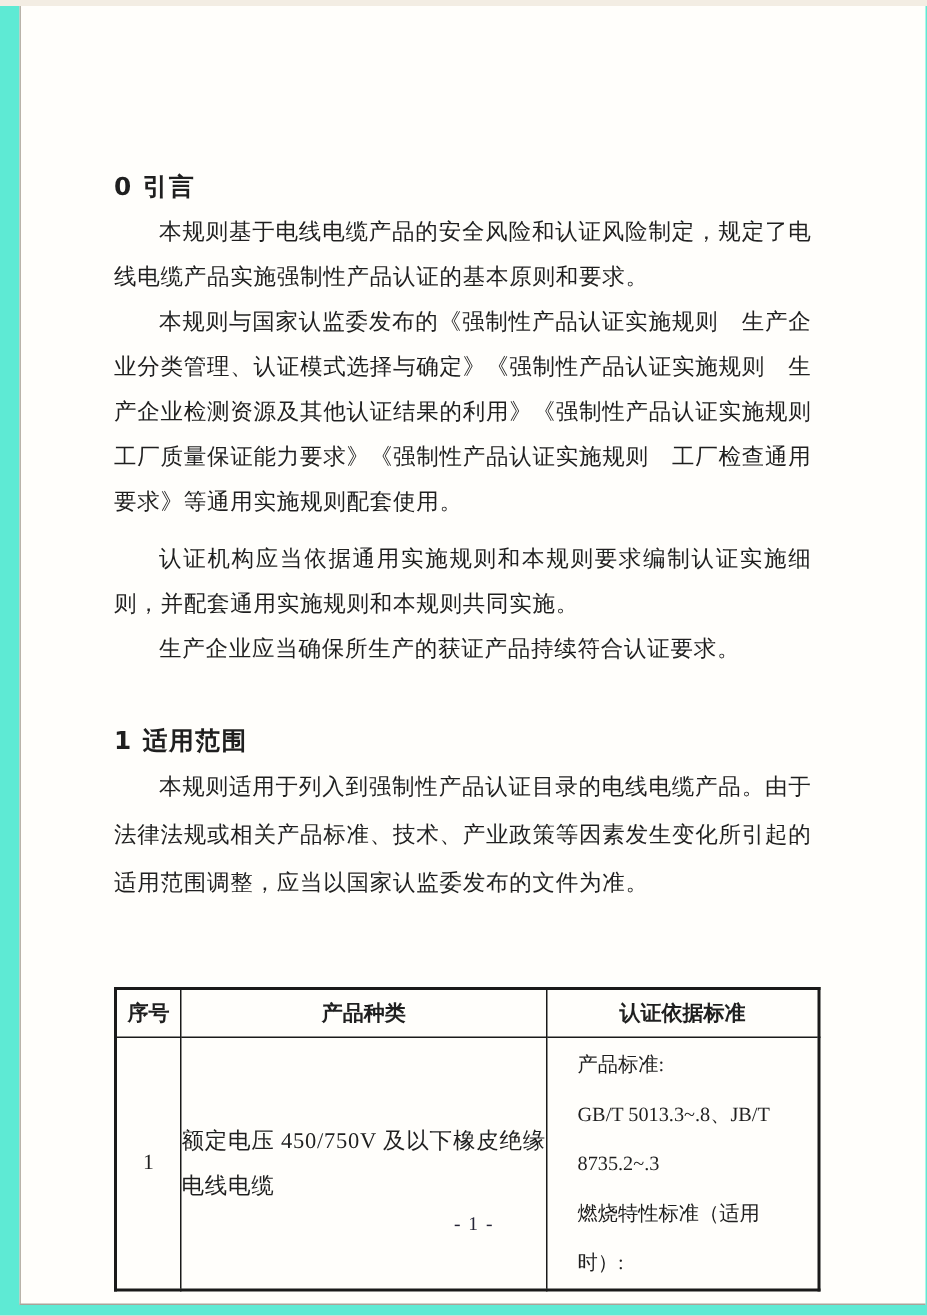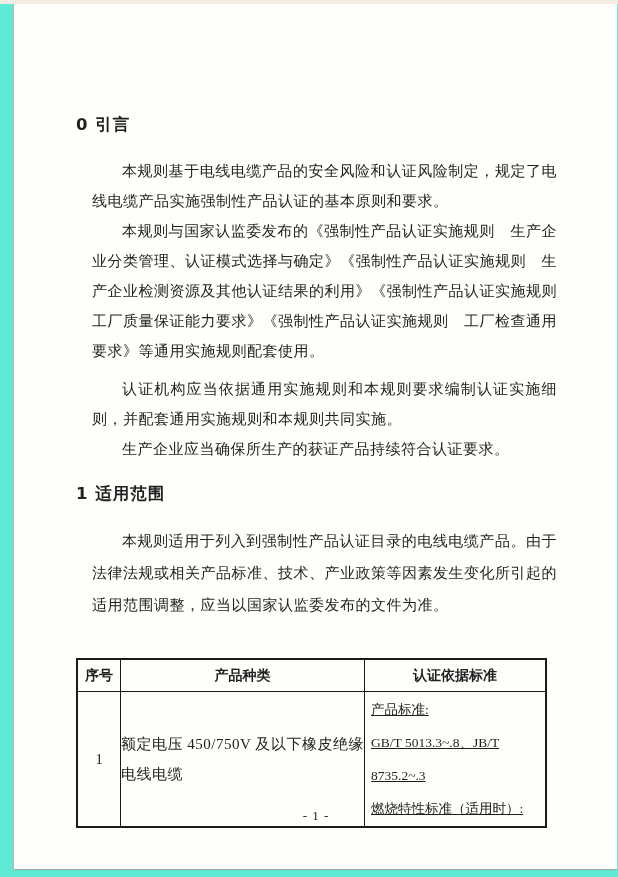--- a/index.html
+++ b/index.html
@@ -41,21 +41,21 @@
     font-size: 16.5px;
     letter-spacing: 1px;
     white-space: nowrap;
   }
   .para {
     font-size: 15px;
     line-height: 30px;
     text-align: justify;
     text-indent: 2em;
     letter-spacing: 0.5px;
-    margin: 16px;
+    margin: 0;
   }
   .para-wide { line-height: 32px; }
   table.std-table {
     position: absolute;
     left: 62px;
     top: 654px;
     width: 465px;
     border-collapse: collapse;
     table-layout: fixed;
     color: #1f1f1f;
@@ -86,23 +86,22 @@
     font-size: 15px;
     line-height: 30px;
     padding: 2px 0;
     text-align: justify;
     letter-spacing: 0.5px;
   }
   td.cell-std {
     vertical-align: top;
     font-size: 13.5px;
     line-height: 33px;
-    padding: 1px 6px;
+    padding: 1px 20px;
     height: 90px;
-    text-decoration: underline;
   }
   .footer {
     position: absolute;
     left: 0;
     top: 804px;
     width: 604px;
     text-align: center;
     font-size: 13px;
     color: #242436;
     letter-spacing: 1px;

